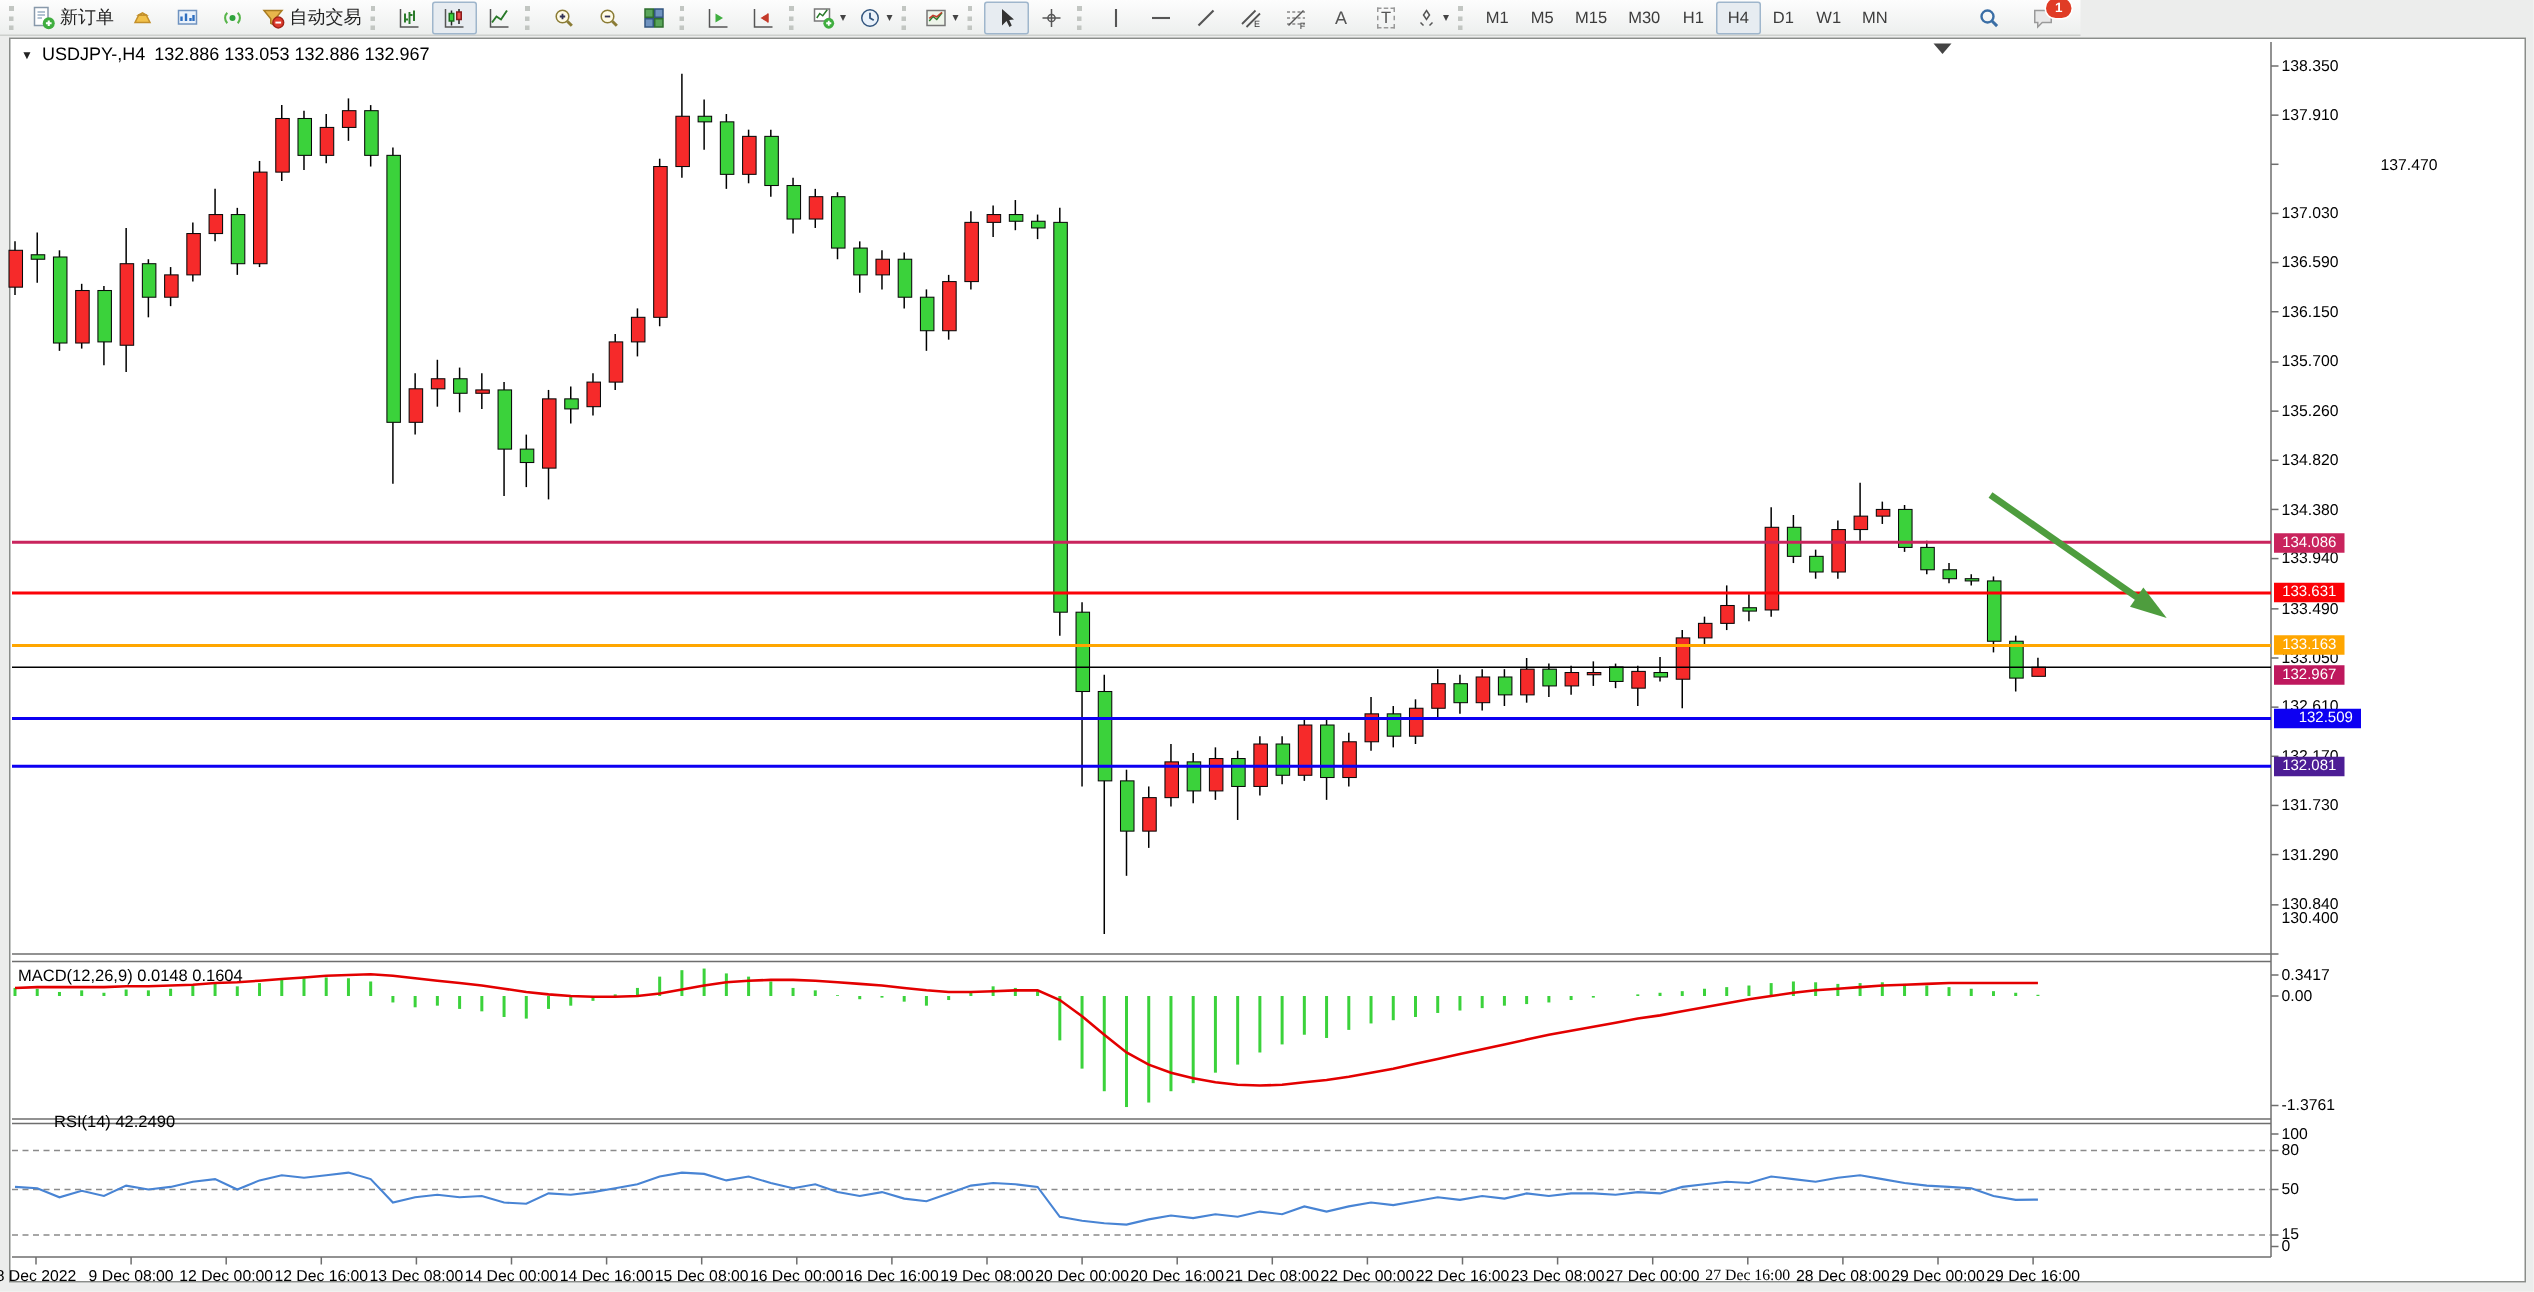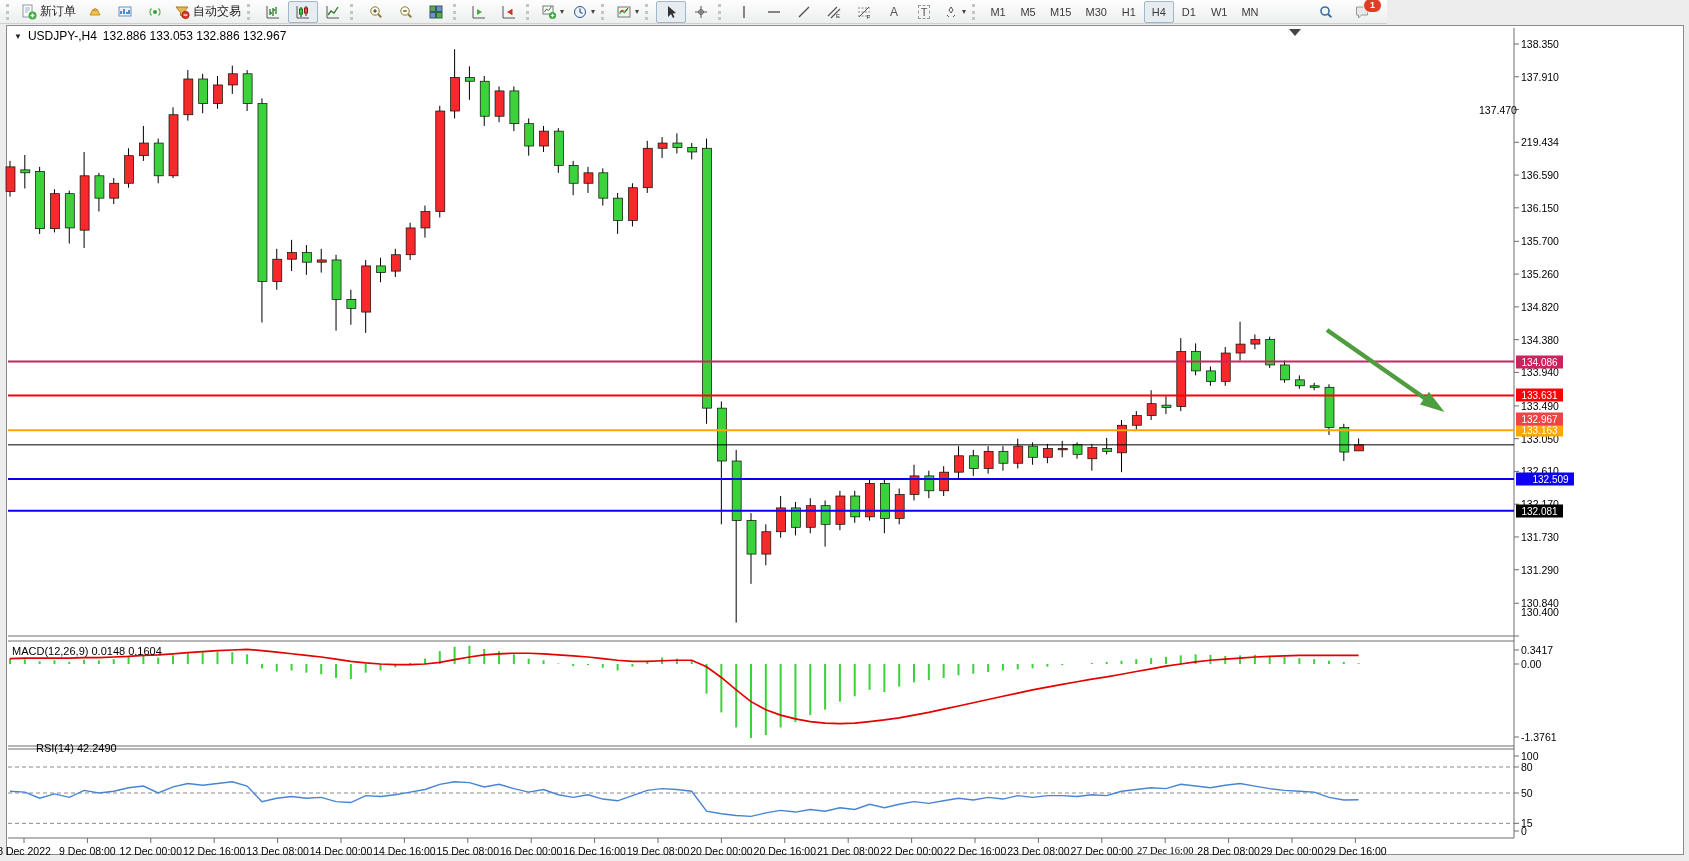--- a/index.html
+++ b/index.html
@@ -677,22 +677,22 @@
     <line x1="1038.4" y1="838" x2="1038.4" y2="843" stroke="#6e6e6e"></line>
     <line x1="1101.8" y1="838" x2="1101.8" y2="843" stroke="#6e6e6e"></line>
     <line x1="1165.2" y1="838" x2="1165.2" y2="843" stroke="#6e6e6e"></line>
     <line x1="1228.6" y1="838" x2="1228.6" y2="843" stroke="#6e6e6e"></line>
     <line x1="1292" y1="838" x2="1292" y2="843" stroke="#6e6e6e"></line>
     <line x1="1355.3999999999999" y1="838" x2="1355.3999999999999" y2="843" stroke="#6e6e6e"></line>
   </svg>
 <div id="labels">
     <div class="axlab" style="left: 1521px; top: 44px;">138.350</div>
     <div class="axlab" style="left: 1521px; top: 76.7648px;">137.910</div>
-    <div class="axlab" style="left: 1479px; top: 109.53px;">137.470</div>
-    <div class="axlab" style="left: 1521px; top: 142.294px;">219.434</div>
+    <div class="axlab" style="left: 1587px; top: 109.53px;">137.470</div>
+    <div class="axlab" style="left: 1521px; top: 142.294px;">137.030</div>
     <div class="axlab" style="left: 1521px; top: 175.059px;">136.590</div>
     <div class="axlab" style="left: 1521px; top: 207.824px;">136.150</div>
     <div class="axlab" style="left: 1521px; top: 241.333px;">135.700</div>
     <div class="axlab" style="left: 1521px; top: 274.098px;">135.260</div>
     <div class="axlab" style="left: 1521px; top: 306.863px;">134.820</div>
     <div class="axlab" style="left: 1521px; top: 339.628px;">134.380</div>
     <div class="axlab" style="left: 1521px; top: 372.392px;">133.940</div>
     <div class="axlab" style="left: 1521px; top: 405.902px;">133.490</div>
     <div class="axlab" style="left: 1521px; top: 438.667px;">133.050</div>
     <div class="axlab" style="left: 1521px; top: 471.431px;">132.610</div>
@@ -727,16 +727,16 @@
     <div class="datelab" style="left: 975px; top: 845px;">22 Dec 16:00</div>
     <div class="datelab" style="left: 1038.4px; top: 845px;">23 Dec 08:00</div>
     <div class="datelab" style="left: 1101.8px; top: 845px;">27 Dec 00:00</div>
     <div class="datelab" style="left: 1165.2px; top: 845px; font-family: Liberation Serif, serif;">27 Dec 16:00</div>
     <div class="datelab" style="left: 1228.6px; top: 845px;">28 Dec 08:00</div>
     <div class="datelab" style="left: 1292px; top: 845px;">29 Dec 00:00</div>
     <div class="datelab" style="left: 1355.4px; top: 845px;">29 Dec 16:00</div>
     <div class="pbadge" style="top: 361.521px; background: rgb(201, 36, 93);">134.086</div>
     <div class="pbadge" style="top: 395.402px; background: rgb(251, 2, 7);">133.631</div>
     <div class="pbadge" style="top: 430.252px; background: rgb(255, 166, 0);">133.163</div>
-    <div class="pbadge" style="top: 419px; background: #ef4444;">132.967</div>
+    <div class="pbadge" style="top: 450px; background: #be185d;">132.967</div>
     <div class="pbadge" style="top: 478.952px; background: rgb(13, 0, 242); padding-left: 11px;">132.509</div>
-    <div class="pbadge" style="top: 510.824px; background: #000000;">132.081</div>
+    <div class="pbadge" style="top: 510.824px; background: #4c1d95;">132.081</div>
   </div>
 
 </body></html>

